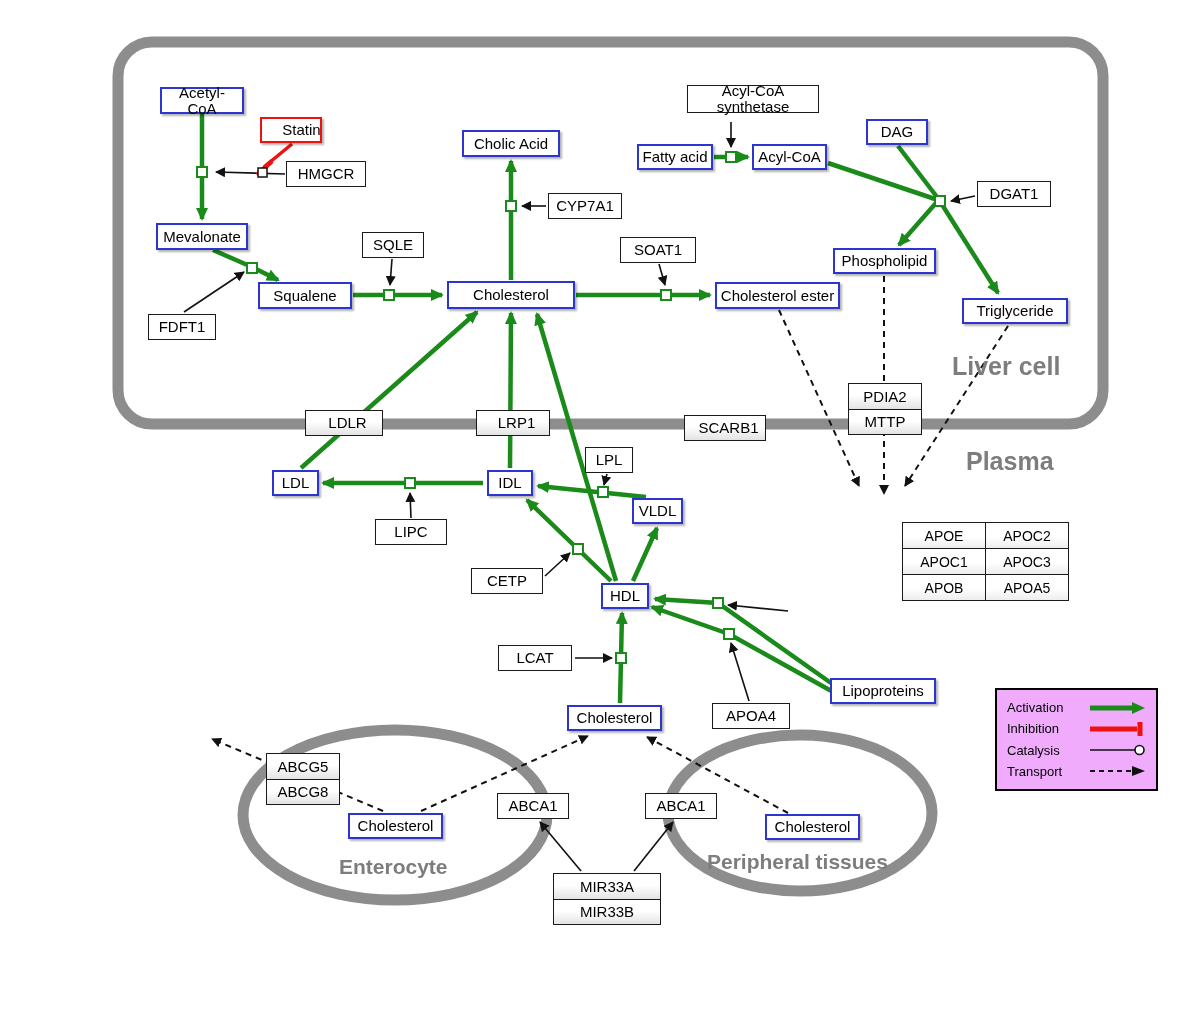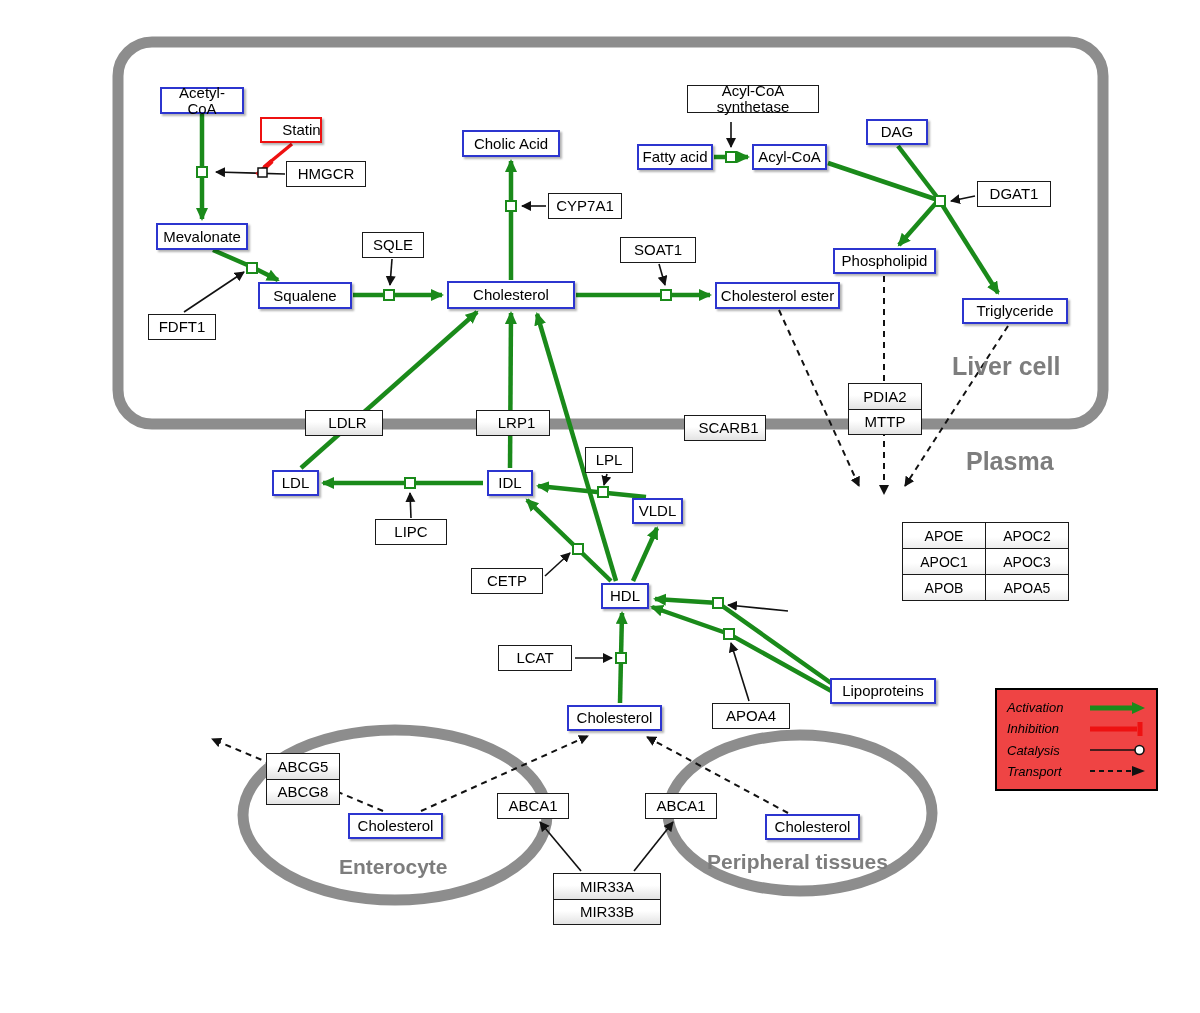--- a/index.html
+++ b/index.html
@@ -23,22 +23,22 @@
   }
   .stack .row:first-child { margin-top:0; }
   .comp-label { position:absolute; z-index:2; color:#7d7d7d; font-weight:bold; background:none; }
   .apo { position:absolute; z-index:2; display:grid; grid-template-columns:1fr 1fr; }
   .apo .cell {
     border:1px solid #1a1a1a; background:linear-gradient(#ffffff 55%, #ededed);
     display:flex; align-items:center; justify-content:center;
     height:27px; margin:-1px 0 0 -1px; font-size:14px;
   }
   .legend {
-    position:absolute; z-index:3; border:2px solid #000; background:#ef4444;
-    padding:7px 10px; display:flex; flex-direction:column; justify-content:space-between;font-style:italic;
+    position:absolute; z-index:3; border:2px solid #000; background:#f0abfc;
+    padding:7px 10px; display:flex; flex-direction:column; justify-content:space-between;
   }
   .legend .lrow { display:flex; align-items:center; justify-content:space-between; height:23px; font-size:13px; color:#000; }
   .legend .lrow span { margin-right:8px; }
 </style>
 </head>
 <body>
 
 <div class="stage">
 
   <svg class="edges" width="1200" height="1013" viewBox="0 0 1200 1013">

